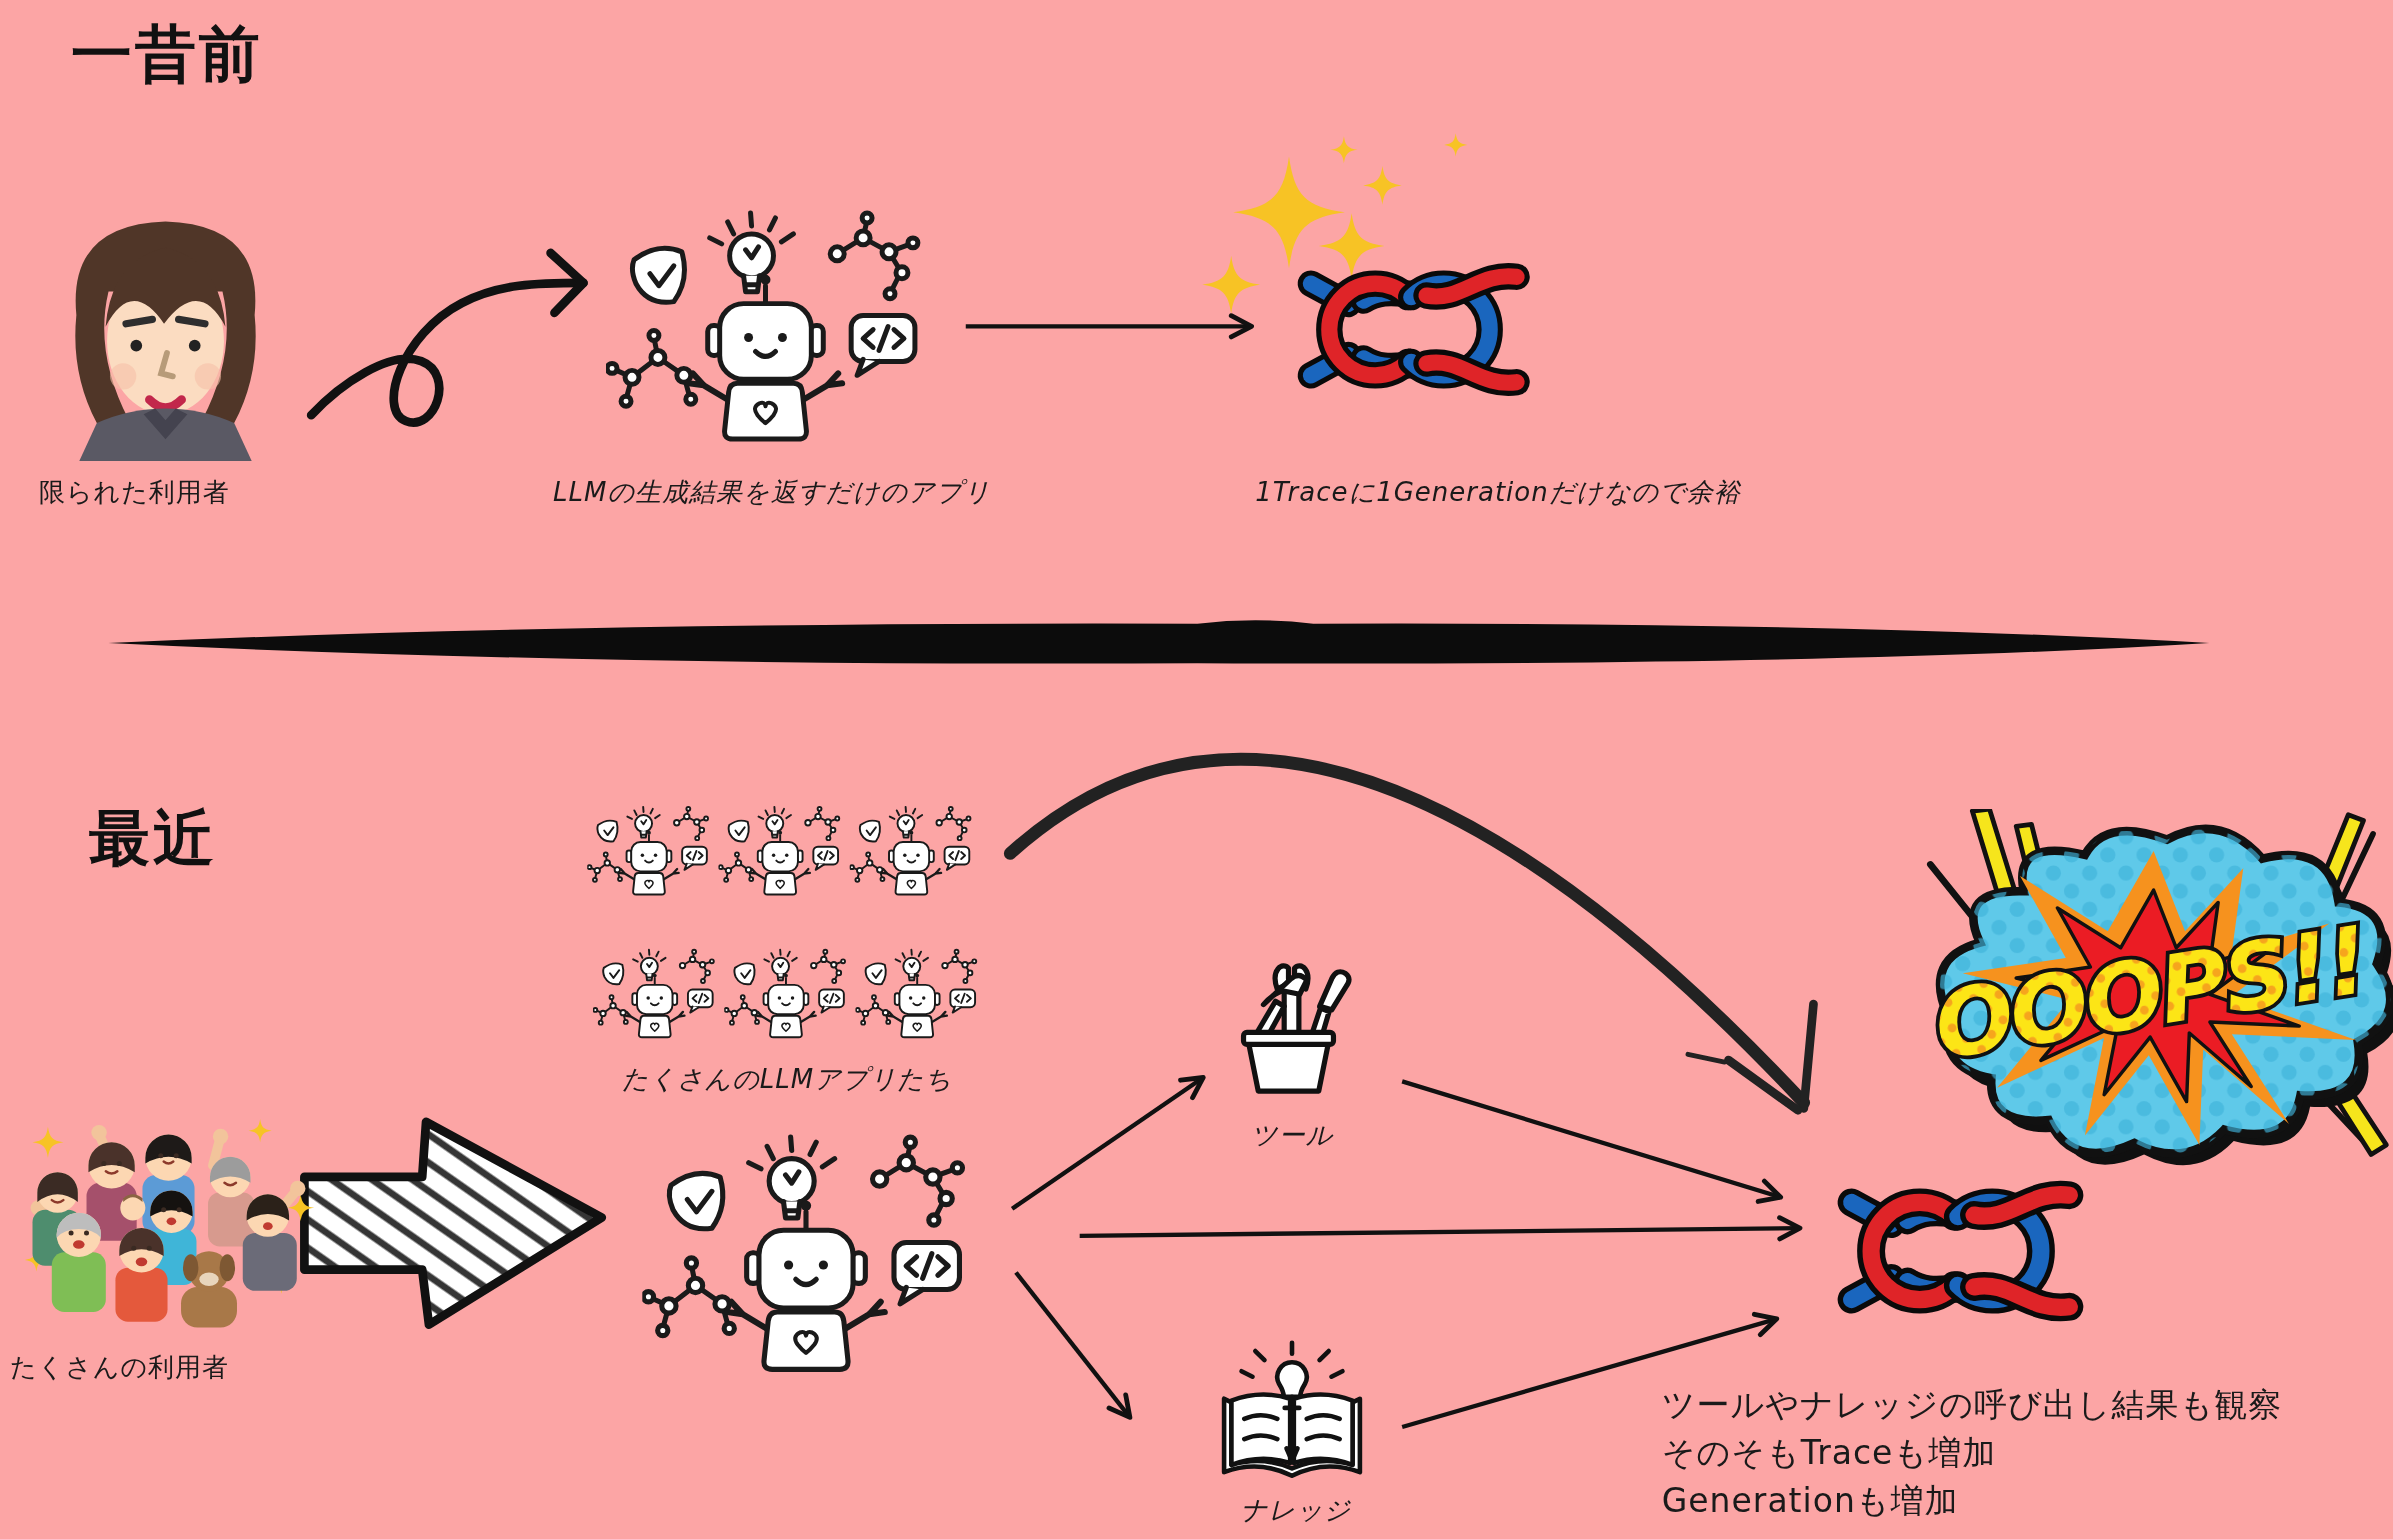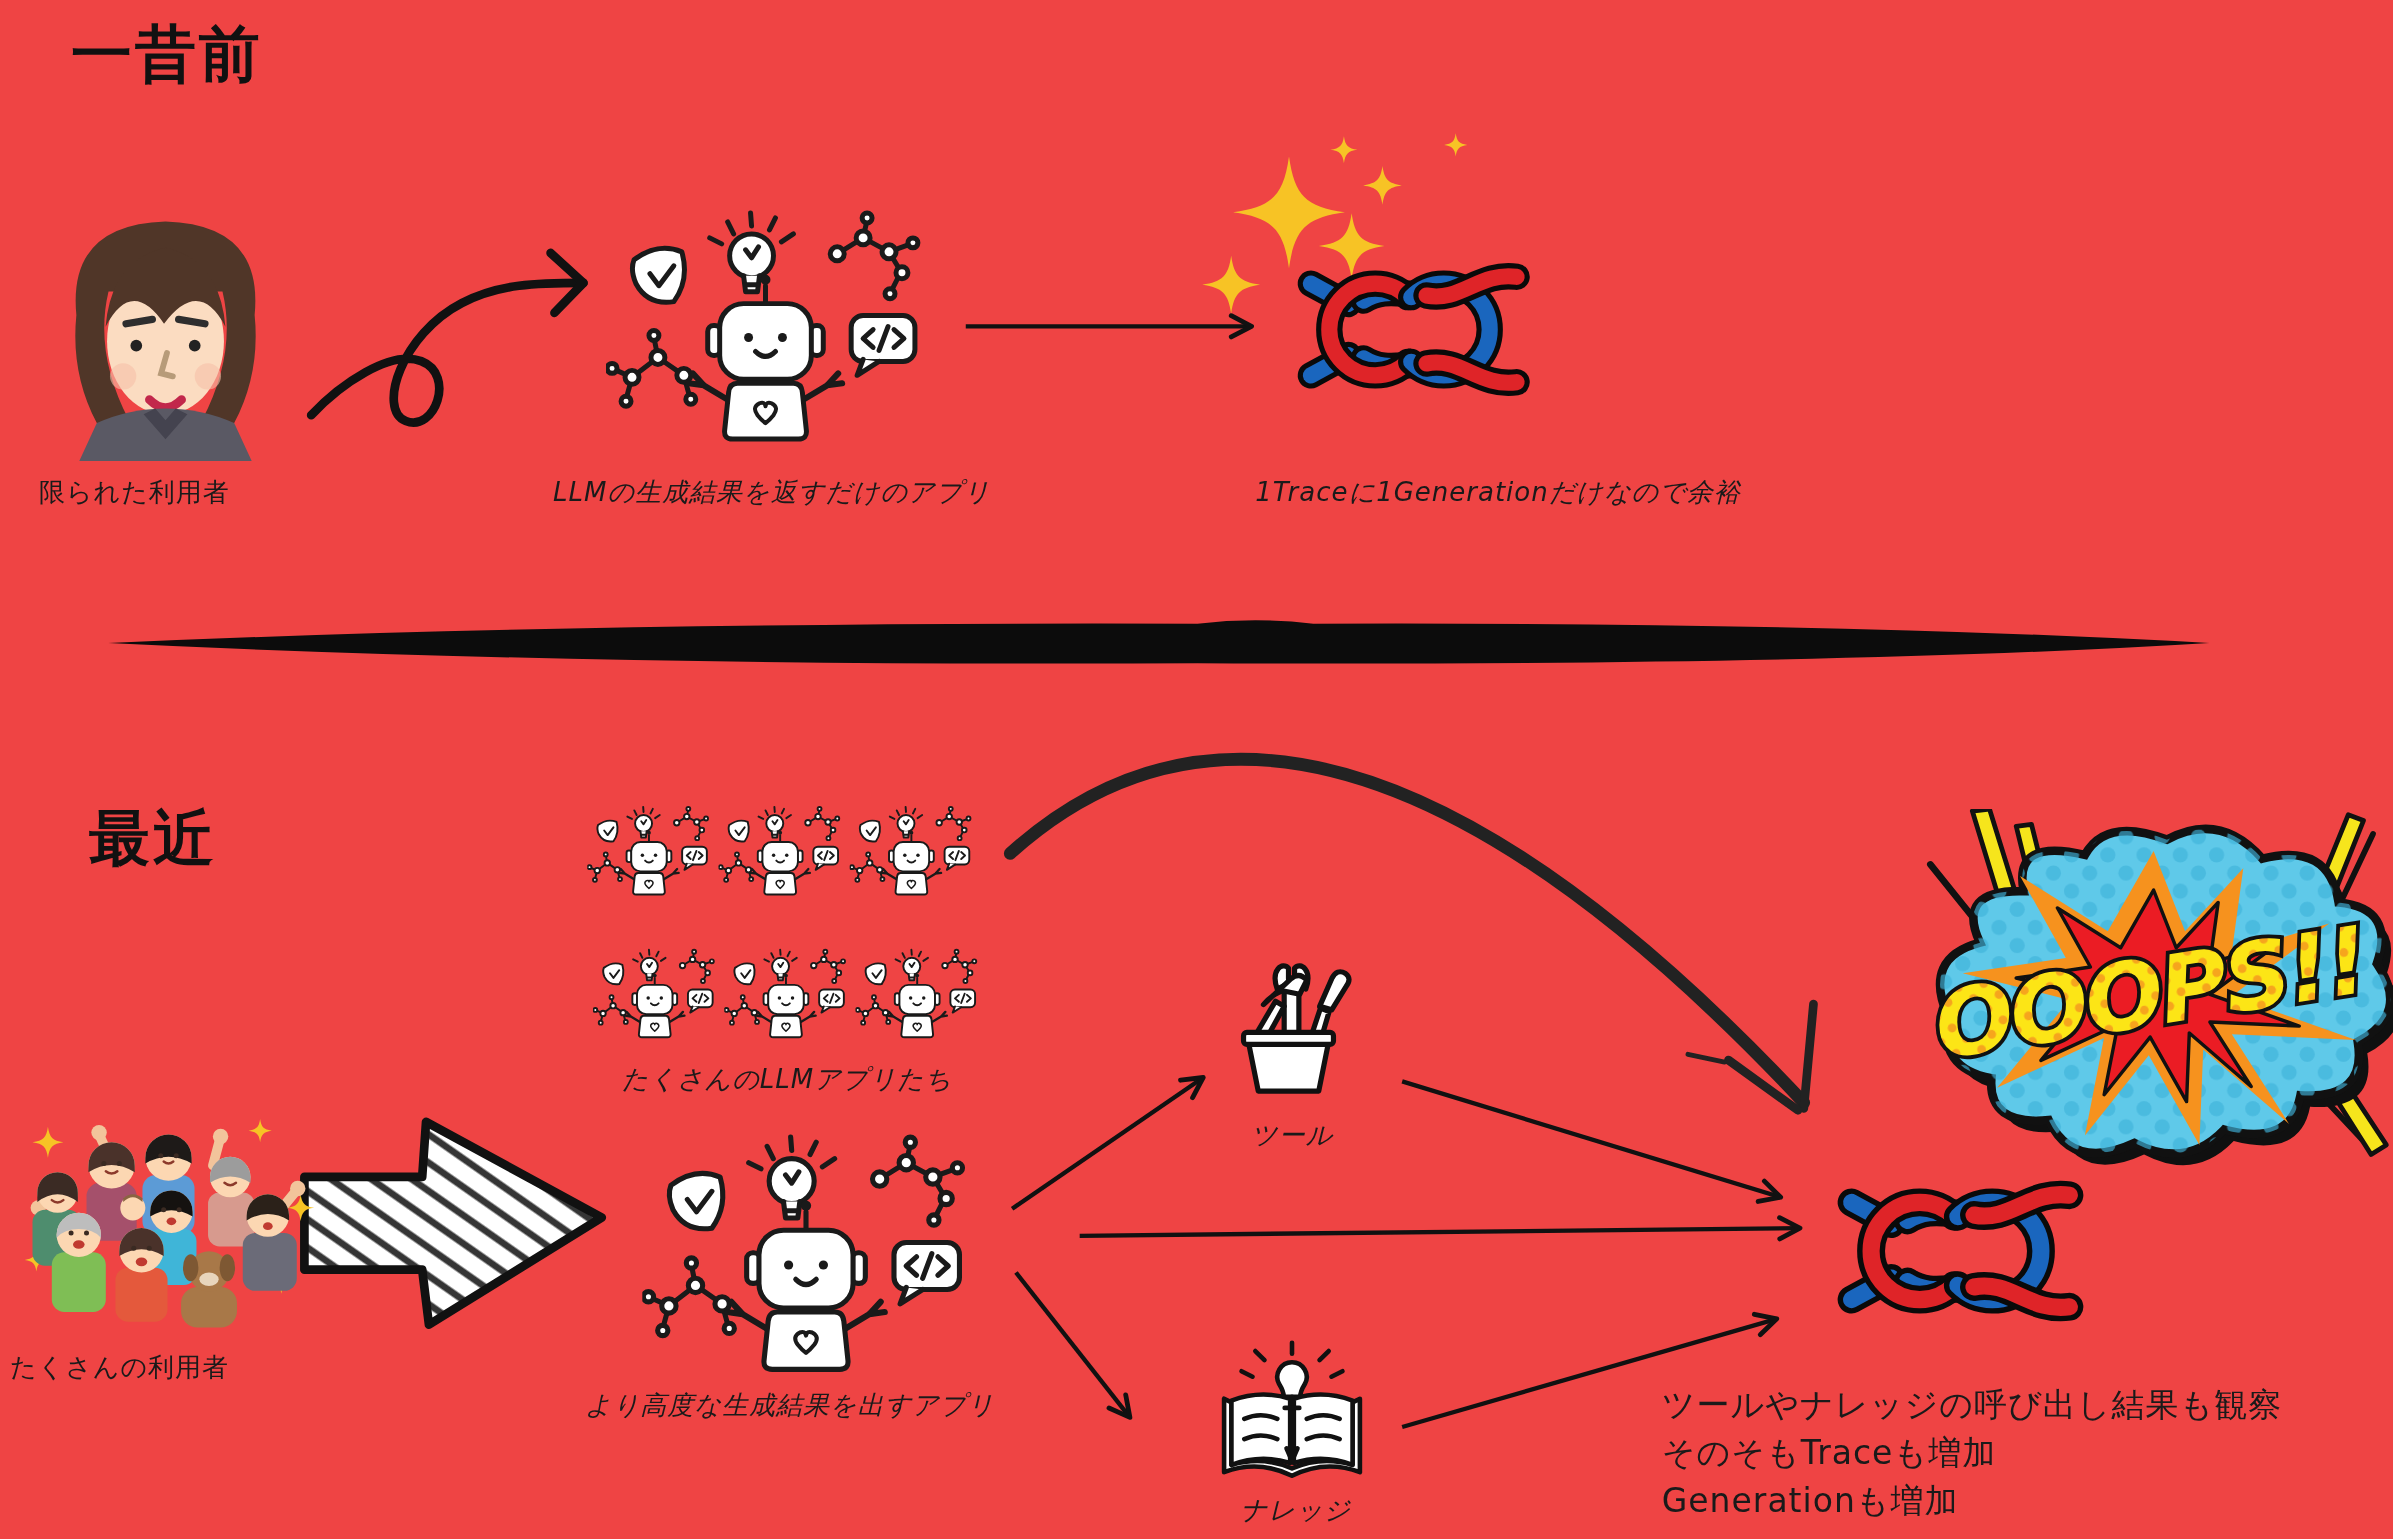--- a/index.html
+++ b/index.html
@@ -1,16 +1,16 @@
 <!DOCTYPE html>
 <html><head>
 <meta charset="utf-8">
 <style>
   html,body{margin:0;padding:0;background:#ffffff;}
-  .stage{position:relative;width:2394px;height:1539px;background:#ef4444;overflow:hidden;
+  .stage{position:relative;width:2394px;height:1539px;background:#fca5a5;overflow:hidden;
          font-family:"DejaVu Sans",sans-serif;color:#1a1a1a;}
   .abs{position:absolute;}
   .label{position:absolute;font-size:26px;font-weight:500;color:#1a1a1a;white-space:nowrap;letter-spacing:1px;}
   .label.centered{transform:translateX(-50%);font-style:italic;}
   .title{position:absolute;font-size:61px;font-weight:600;color:#111;letter-spacing:2.9px;white-space:nowrap;}
   .note{position:absolute;text-align:left;transform:translateX(-50%);font-size:33px;font-weight:500;
         color:#1a1a1a;white-space:nowrap;line-height:48px;letter-spacing:1px;}
   svg{display:block;}
 </style>
 </head>
@@ -304,21 +304,20 @@
     </g>
     <g stroke="#8C3A2B" stroke-width="2.5" fill="none" stroke-linecap="round">
       <path d="M90,58 q6,5 12,0 M213,70 q6,5 12,0 M34,88 q6,5 12,0 M150,48 q5,4 10,0"></path>
     </g>
   </svg>
   <div class="label" style="left:10px;top:1350px">たくさんの利用者</div>
 
   <svg class="abs" style="left:642px;top:1132px" width="328" height="266" viewBox="0 0 320 260">
     <use href="#robot-doodle"></use>
   </svg>
-  <div class="label centered" style="left:790px;top:1388px">より高度な生成結果を出すアプリ</div>
 
   <svg class="abs" style="left:1215px;top:951px" width="147" height="147" viewBox="0 0 170 170">
     <use href="#toolbox"></use>
   </svg>
   <div class="label centered" style="left:1292px;top:1118px">ツール</div>
 
   <svg class="abs" style="left:1209px;top:1340px" width="166" height="156" viewBox="0 0 180 170">
     <use href="#book"></use>
   </svg>
   <div class="label centered" style="left:1296px;top:1493px">ナレッジ</div>

